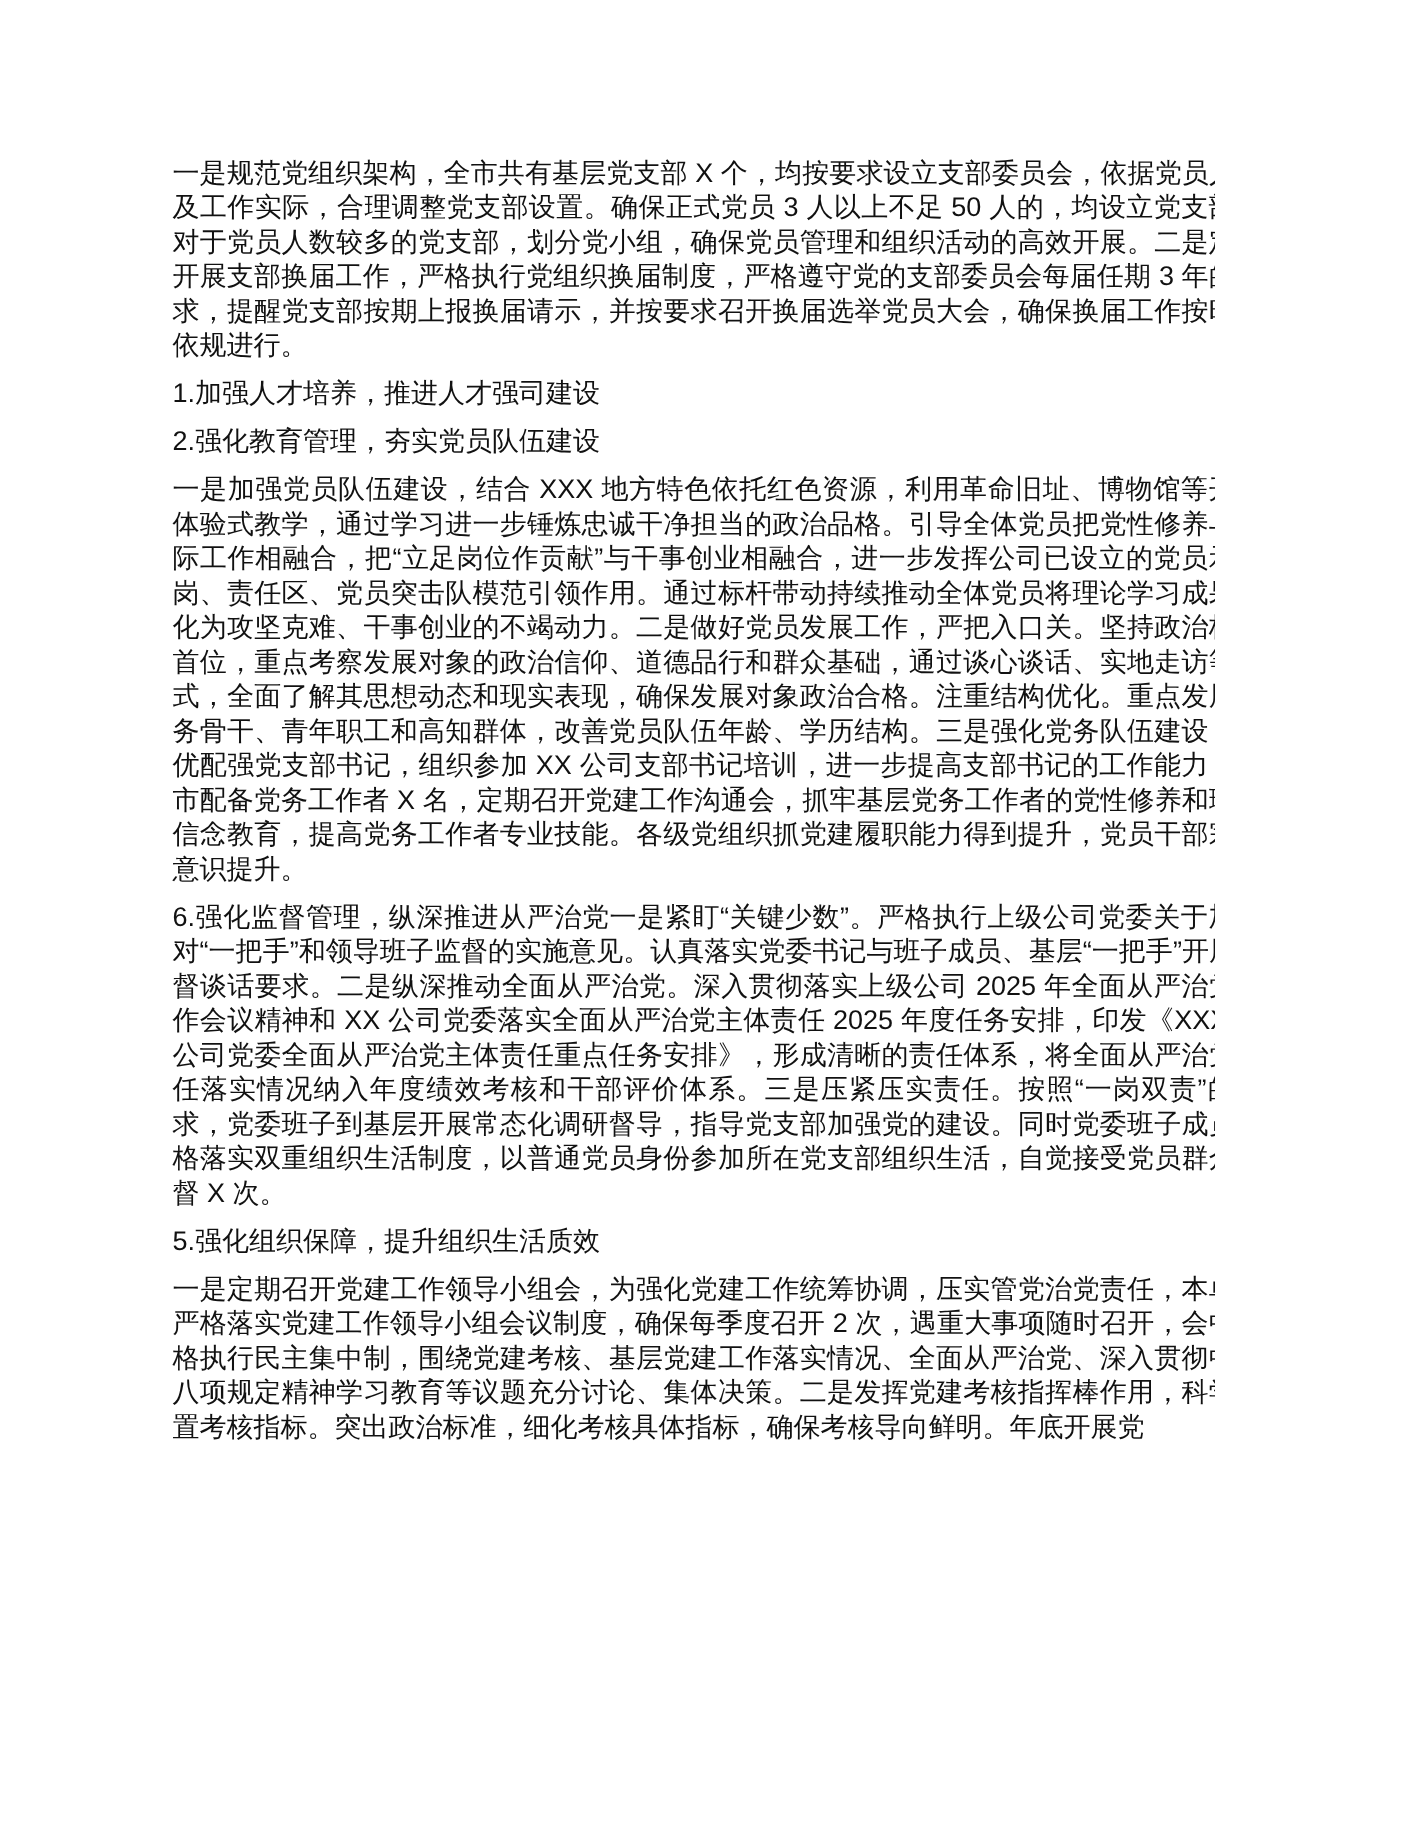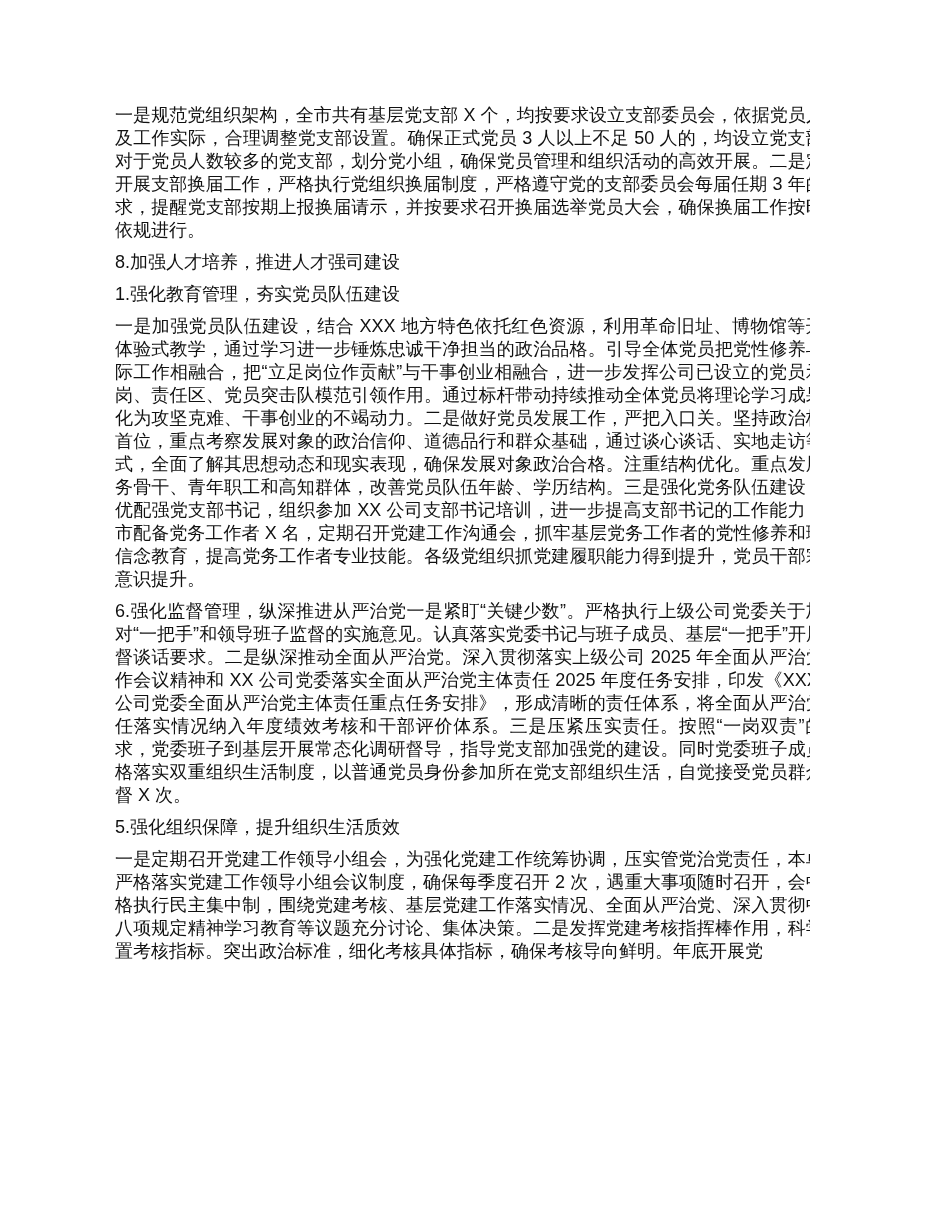--- a/index.html
+++ b/index.html
@@ -34,20 +34,20 @@
   .doc-body p.heading {
     text-align: left;
   }
 </style>
 </head>
 <body>
 
 <div class="page">
   <div class="doc-body">
     <p>一是规范党组织架构，全市共有基层党支部 X 个，均按要求设立支部委员会，依据党员人数及工作实际，合理调整党支部设置。确保正式党员 3 人以上不足 50 人的，均设立党支部；对于党员人数较多的党支部，划分党小组，确保党员管理和组织活动的高效开展。二是定期开展支部换届工作，严格执行党组织换届制度，严格遵守党的支部委员会每届任期 3 年的要求，提醒党支部按期上报换届请示，并按要求召开换届选举党员大会，确保换届工作按时、依规进行。</p>
-    <p class="heading">8.加强人才培养，推进人才强司建设</p>
-    <p class="heading">1.强化教育管理，夯实党员队伍建设</p>
+    <p class="heading">1.加强人才培养，推进人才强司建设</p>
+    <p class="heading">2.强化教育管理，夯实党员队伍建设</p>
     <p>一是加强党员队伍建设，结合 XXX 地方特色依托红色资源，利用革命旧址、博物馆等开展体验式教学，通过学习进一步锤炼忠诚干净担当的政治品格。引导全体党员把党性修养与实际工作相融合，把“立足岗位作贡献”与干事创业相融合，进一步发挥公司已设立的党员示范岗、责任区、党员突击队模范引领作用。通过标杆带动持续推动全体党员将理论学习成果转化为攻坚克难、干事创业的不竭动力。二是做好党员发展工作，严把入口关。坚持政治标准首位，重点考察发展对象的政治信仰、道德品行和群众基础，通过谈心谈话、实地走访等方式，全面了解其思想动态和现实表现，确保发展对象政治合格。注重结构优化。重点发展业务骨干、青年职工和高知群体，改善党员队伍年龄、学历结构。三是强化党务队伍建设，选优配强党支部书记，组织参加 XX 公司支部书记培训，进一步提高支部书记的工作能力；全市配备党务工作者 X 名，定期召开党建工作沟通会，抓牢基层党务工作者的党性修养和理想信念教育，提高党务工作者专业技能。各级党组织抓党建履职能力得到提升，党员干部宗旨意识提升。</p>
     <p>6.强化监督管理，纵深推进从严治党一是紧盯“关键少数”。严格执行上级公司党委关于加强对“一把手”和领导班子监督的实施意见。认真落实党委书记与班子成员、基层“一把手”开展监督谈话要求。二是纵深推动全面从严治党。深入贯彻落实上级公司 2025 年全面从严治党工作会议精神和 XX 公司党委落实全面从严治党主体责任 2025 年度任务安排，印发《XXX 分公司党委全面从严治党主体责任重点任务安排》，形成清晰的责任体系，将全面从严治党责任落实情况纳入年度绩效考核和干部评价体系。三是压紧压实责任。按照“一岗双责”的要求，党委班子到基层开展常态化调研督导，指导党支部加强党的建设。同时党委班子成员严格落实双重组织生活制度，以普通党员身份参加所在党支部组织生活，自觉接受党员群众监督 X 次。</p>
     <p class="heading">5.强化组织保障，提升组织生活质效</p>
     <p>一是定期召开党建工作领导小组会，为强化党建工作统筹协调，压实管党治党责任，本单位严格落实党建工作领导小组会议制度，确保每季度召开 2 次，遇重大事项随时召开，会中严格执行民主集中制，围绕党建考核、基层党建工作落实情况、全面从严治党、深入贯彻中央八项规定精神学习教育等议题充分讨论、集体决策。二是发挥党建考核指挥棒作用，科学设置考核指标。突出政治标准，细化考核具体指标，确保考核导向鲜明。年底开展党</p>
   </div>
 </div>
 
 </body></html>

